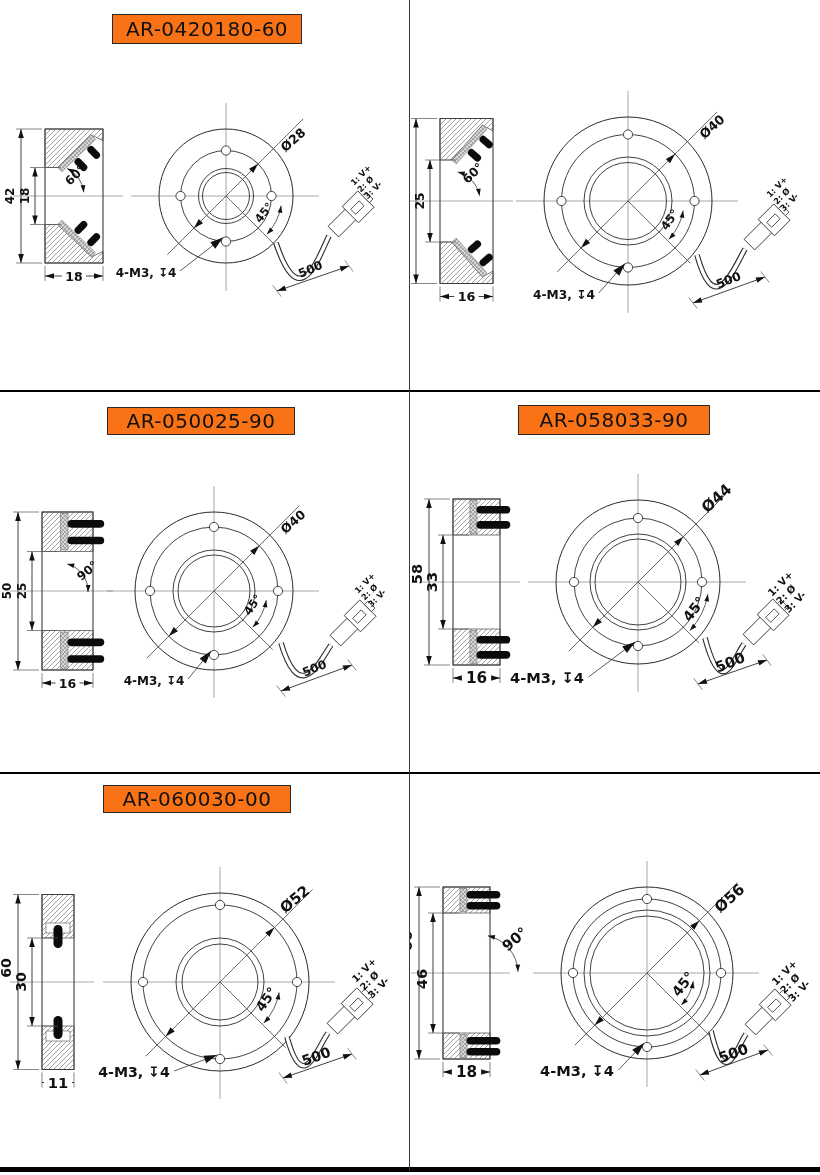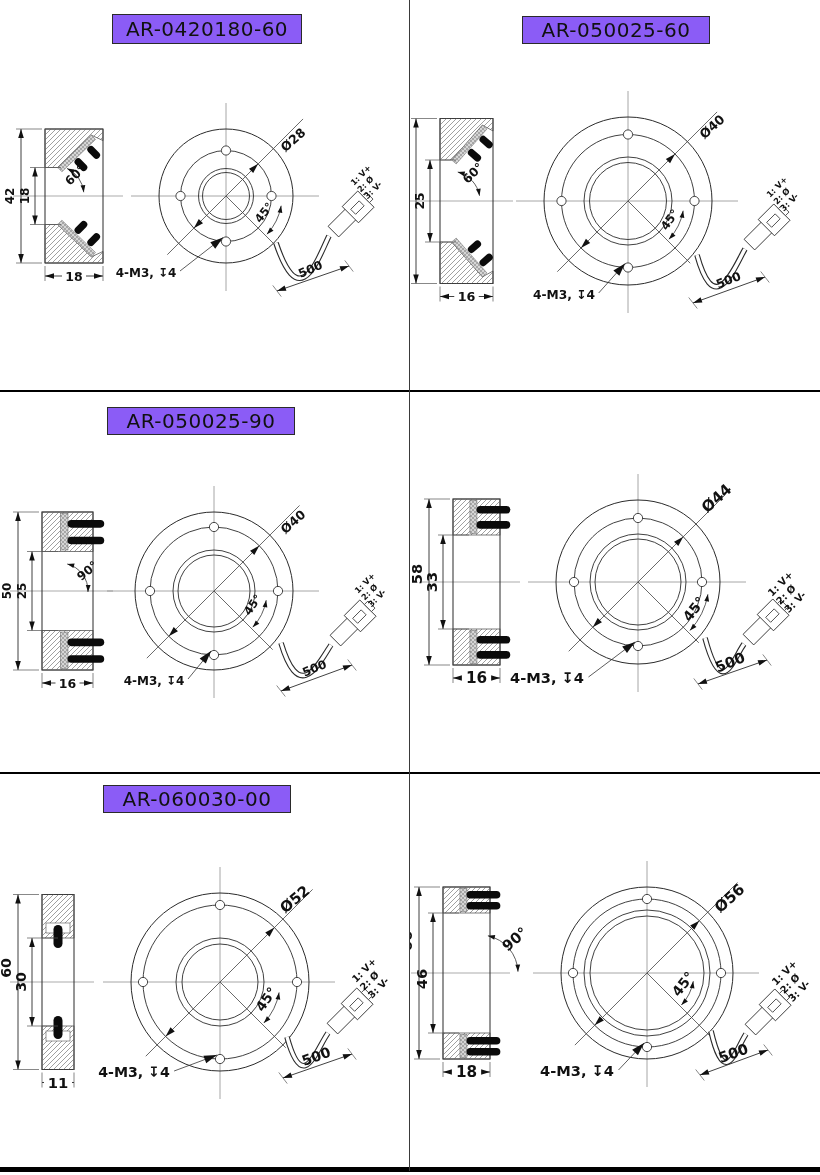--- a/index.html
+++ b/index.html
@@ -1,19 +1,19 @@
 <!DOCTYPE html>
 <html><head>
 <meta charset="utf-8">
 <style>
   html,body{margin:0;padding:0;background:#fff;}
   #page{position:relative;width:820px;height:1175px;background:#ffffff;overflow:hidden;
         font-family:"DejaVu Sans",sans-serif;}
   .panel{position:absolute;}
-  .title-box{position:absolute;border:1.4px solid #2a2a2a;display:flex;align-items:center;justify-content:center;background:#8b5cf6;}
+  .title-box{position:absolute;border:1.4px solid #2a2a2a;display:flex;align-items:center;justify-content:center;background:#f97316;}
   .title-box span{font-size:20px;color:#111;letter-spacing:.5px;white-space:nowrap;}
   .divider-h{position:absolute;left:0;width:820px;background:#000;}
   .divider-v{position:absolute;background:#3a3a3a;}
   svg{position:absolute;left:0;top:0;}
   text{font-family:"DejaVu Sans",sans-serif;}
 </style>
 </head>
 <body>
 
 <div id="page">
@@ -104,23 +104,20 @@
         <text transform="translate(312,273) rotate(-23)" font-size="12" text-anchor="middle" fill="#111111" font-weight="bold">500</text>
         <g transform="translate(354,186) rotate(-45)">
           <text transform="translate(0,0) rotate(0)" font-size="8.2" text-anchor="start" fill="#111111" font-weight="bold">1: V+</text>
           <text transform="translate(0,9.6) rotate(0)" font-size="8.2" text-anchor="start" fill="#111111" font-weight="bold">2: Ø</text>
           <text transform="translate(0,19.2) rotate(0)" font-size="8.2" text-anchor="start" fill="#111111" font-weight="bold">3: V-</text>
         </g>
       </svg>
   </section>
 
   <section class="panel" style="left:410px;top:0;width:410px;height:391px">
-    <div class="title-box" style="left: 112px; top: 16px; width: 186px; height: 26px;">
-      <span>AR-050025-60</span>
-    </div>
     <svg width="410" height="391" viewBox="0 0 410 391">
         <defs>
           <pattern id="h1" width="5" height="5" patternUnits="userSpaceOnUse">
             <path d="M0,5 L5,0 M-1,1 L1,-1 M4,6 L6,4" stroke="#777777" stroke-width="0.7" fill="none"></path>
           </pattern>
           <pattern id="st1" width="4" height="4" patternUnits="userSpaceOnUse">
             <rect x="0" y="0" width="4" height="4" fill="#d6d6d6"></rect>
             <circle cx="1" cy="1" r="0.7" fill="#555555"></circle>
             <circle cx="3" cy="3" r="0.7" fill="#555555"></circle>
           </pattern>
@@ -288,20 +285,23 @@
         <text transform="translate(316,281) rotate(-22)" font-size="12" text-anchor="middle" fill="#111111" font-weight="bold">500</text>
         <g transform="translate(358,203) rotate(-45)">
           <text transform="translate(0,0) rotate(0)" font-size="8.2" text-anchor="start" fill="#111111" font-weight="bold">1: V+</text>
           <text transform="translate(0,9.6) rotate(0)" font-size="8.2" text-anchor="start" fill="#111111" font-weight="bold">2: Ø</text>
           <text transform="translate(0,19.2) rotate(0)" font-size="8.2" text-anchor="start" fill="#111111" font-weight="bold">3: V-</text>
         </g>
       </svg>
   </section>
 
   <section class="panel" style="left:410px;top:391px;width:410px;height:382px">
+    <div class="title-box" style="left: 108px; top: 14px; width: 190px; height: 28px;">
+      <span>AR-058033-90</span>
+    </div>
     <svg width="410" height="382" viewBox="0 0 410 382">
         <defs>
           <pattern id="h3" width="5" height="5" patternUnits="userSpaceOnUse">
             <path d="M0,5 L5,0 M-1,1 L1,-1 M4,6 L6,4" stroke="#777777" stroke-width="0.7" fill="none"></path>
           </pattern>
           <pattern id="st3" width="4" height="4" patternUnits="userSpaceOnUse">
             <rect x="0" y="0" width="4" height="4" fill="#d6d6d6"></rect>
             <circle cx="1" cy="1" r="0.7" fill="#555555"></circle>
             <circle cx="3" cy="3" r="0.7" fill="#555555"></circle>
           </pattern>

